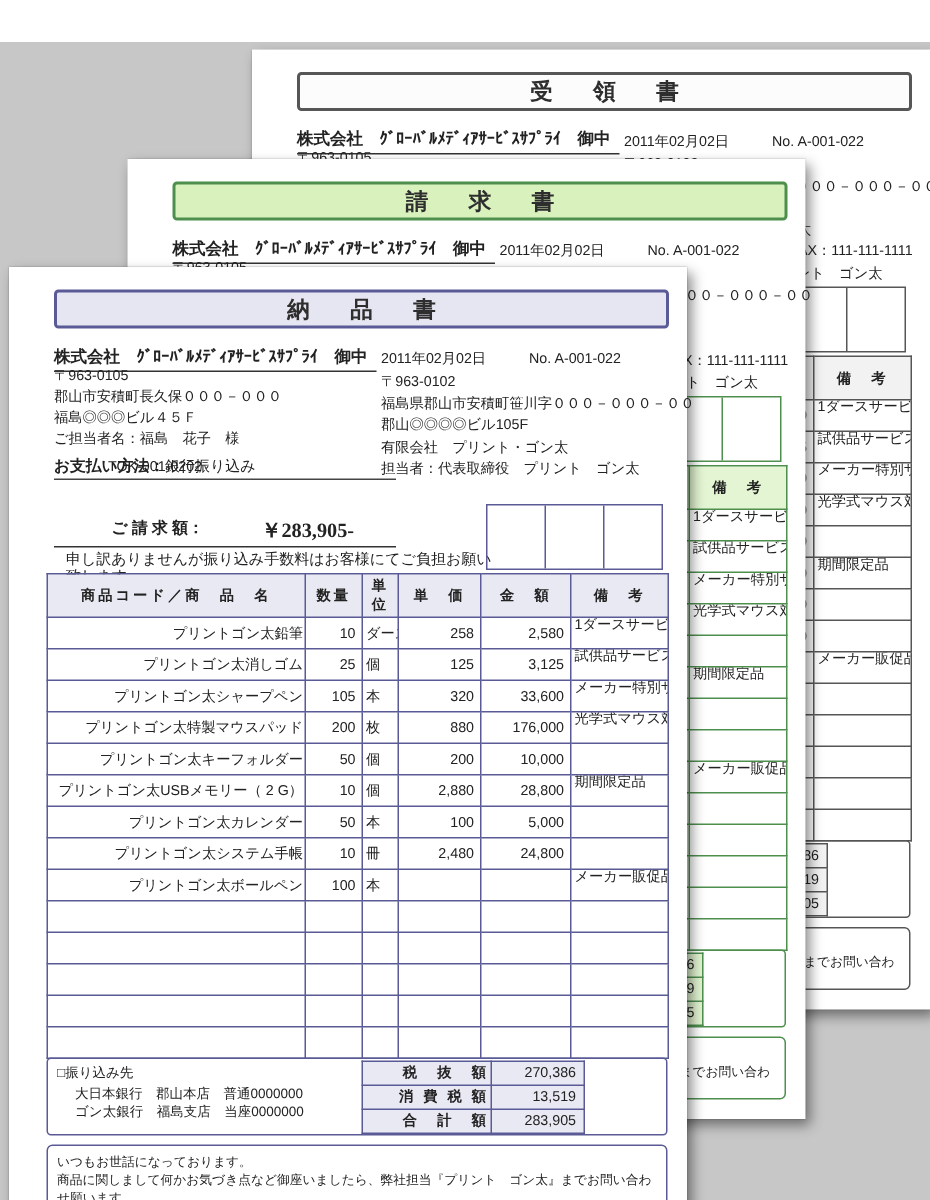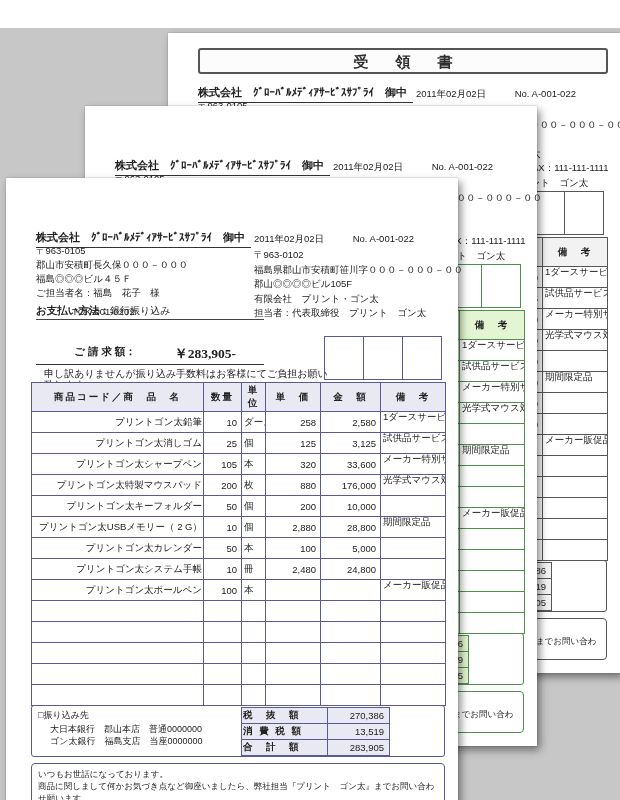--- a/index.html
+++ b/index.html
@@ -44,21 +44,21 @@
   td.c2{text-align:left;padding-left:2px;font-size:8px;}
   td.c5{text-align:left;vertical-align:top;font-size:7.5px;line-height:8.5px;
        white-space:normal;padding:1px 2px;}
   .bank-box{left:25px;top:527px;width:414px;height:52px;
        border:1.5px solid var(--line);border-radius:3px;font-size:9px;
        padding:3px 0 0 6px;line-height:12px;}
   .bank-box .bank-lines{margin-left:12px;margin-top:2px;}
   table.summary{left:235px;top:529px;border-collapse:collapse;}
   table.summary td{border:1px solid var(--line);background:var(--cell);
        height:16px;font-size:9.5px;}
-  table.summary td.lab{width:86px;text-align:left;font-weight:bold;letter-spacing:2px;}
+  table.summary td.lab{width:86px;text-align:right;font-weight:bold;letter-spacing:2px;}
   table.summary td.val{width:62px;text-align:right;padding-right:5px;background:var(--cell);}
   .footer-box{left:25px;top:585px;width:414px;height:42px;
        border:1.5px solid var(--line);border-radius:4px;
        font-size:8.5px;line-height:12px;padding:4px 6px;}
 </style>
 </head>
 <body>
 
 <div id="stage" style="background: rgb(199, 199, 199);">
 
@@ -276,20 +276,21 @@
 
       <div class="abs footer-box">
         <div>いつもお世話になっております。</div>
         <div>商品に関しまして何かお気づき点など御座いましたら、弊社担当『プリント　ゴン太』までお問い合わせ願います。</div>
       </div>
 
     </div>
 
     <div class="page" style="left: 85px; top: 78px; z-index: 2; --line: #4e8f4e; --band: #d8f1bd; --cell: #e3f5d2;">
 
+      <div class="abs title-box">請求書</div>
 
       <div class="abs addressee">株式会社　ｸﾞﾛｰﾊﾞﾙﾒﾃﾞｨｱｻｰﾋﾞｽｻﾌﾟﾗｲ　御中</div>
 
       <div class="abs meta">
         <span>2011年02月02日</span>
         <span class="no">No. A-001-022</span>
       </div>
 
       <div class="abs blk recipient">
         <div>〒963-0105</div>
@@ -494,20 +495,21 @@
 
       <div class="abs footer-box">
         <div>いつもお世話になっております。</div>
         <div>商品に関しまして何かお気づき点など御座いましたら、弊社担当『プリント　ゴン太』までお問い合わせ願います。</div>
       </div>
 
     </div>
 
     <div class="page" style="left: 6px; top: 150px; z-index: 3; --line: #5a5a96; --band: #e6e6f2; --cell: #e9e9f4;">
 
+      <div class="abs title-box">納品書</div>
 
       <div class="abs addressee">株式会社　ｸﾞﾛｰﾊﾞﾙﾒﾃﾞｨｱｻｰﾋﾞｽｻﾌﾟﾗｲ　御中</div>
 
       <div class="abs meta">
         <span>2011年02月02日</span>
         <span class="no">No. A-001-022</span>
       </div>
 
       <div class="abs blk recipient">
         <div>〒963-0105</div>

